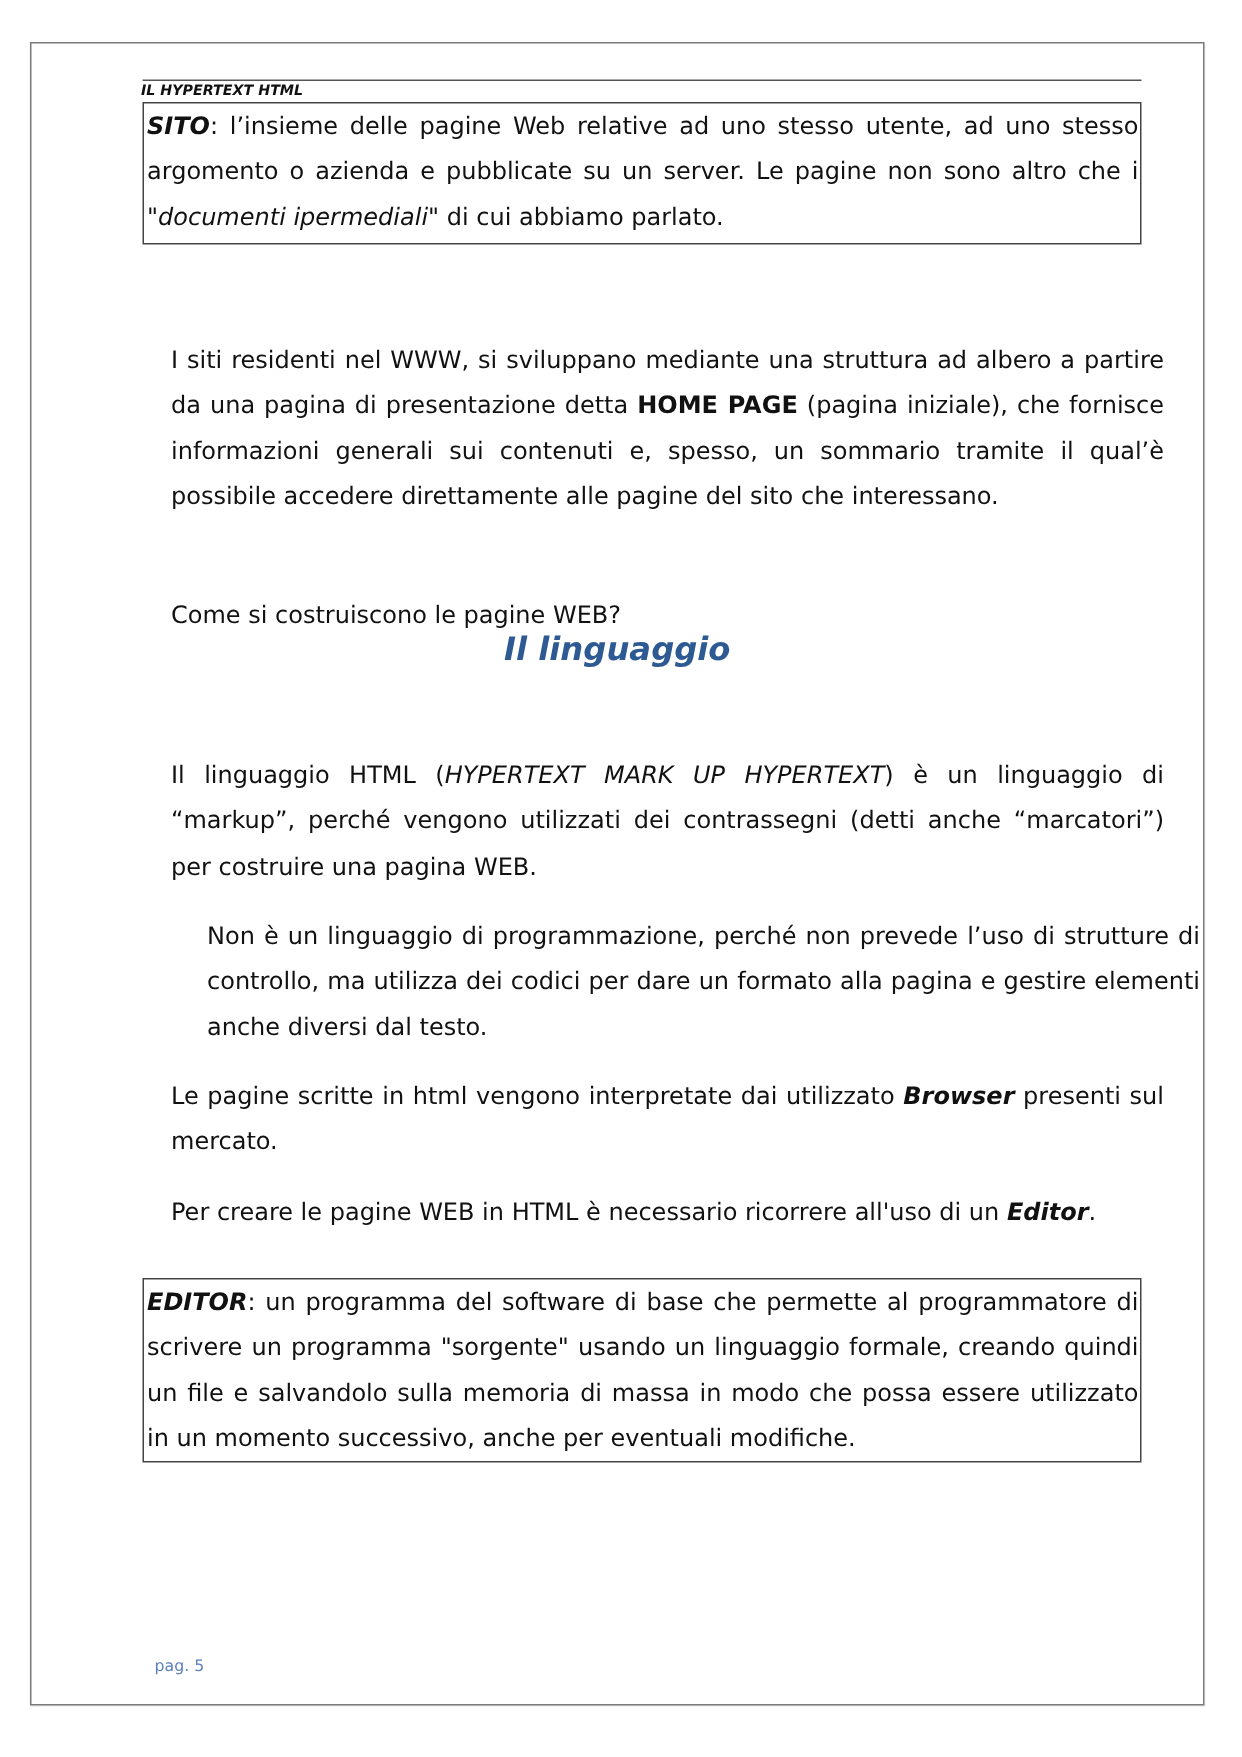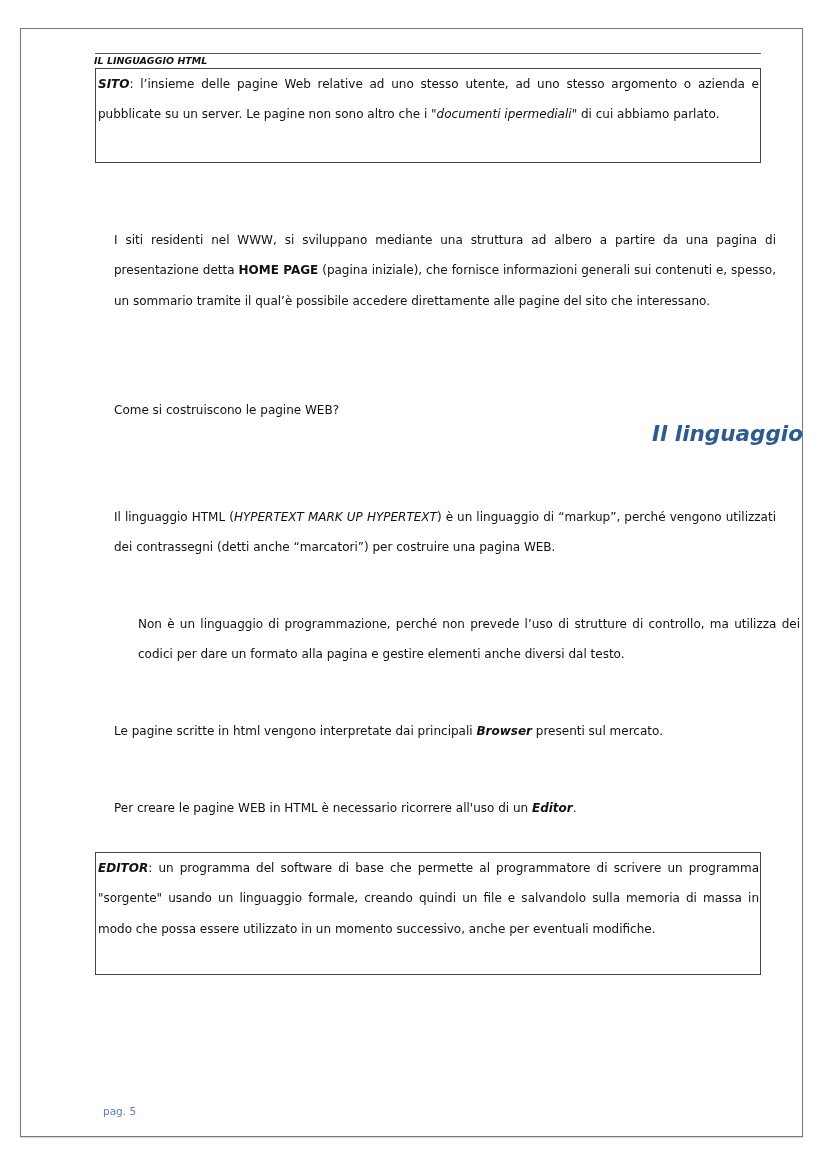--- a/index.html
+++ b/index.html
@@ -56,21 +56,21 @@
   }
   .box-sito {
     top: 68px;
     height: 95px;
   }
   .box-editor {
     top: 852px;
     height: 123px;
   }
   .text-block {
-    font-size: 12px;
+    font-size: 16px;
     line-height: 30.3px;
     text-align: justify;
     color: #111111;
   }
   .box .text-block {
     padding-top: 0px;
   }
   .para {
     position: absolute;
     left: 114px;
@@ -78,21 +78,21 @@
     margin: 0;
   }
   .last-line-left {
     text-align-last: left;
   }
   .heading {
     position: absolute;
     left: 20px;
     width: 783px;
     top: 419px;
-    text-align: right;
+    text-align: center;
     font-size: 21.5px;
     font-weight: bold;
     font-style: italic;
     color: #2e5a93;
     line-height: 30px;
   }
   .footer {
     position: absolute;
     left: 103px;
     top: 1104px;
@@ -103,37 +103,37 @@
   .bi { font-weight: bold; font-style: italic; }
   .b { font-weight: bold; }
   .i { font-style: italic; }
 </style>
 </head>
 <body>
 
 <div class="page"></div>
 
 <div class="header-rule"></div>
-<div class="header-text">IL LINGUAGGIO HTML</div>
+<div class="header-text">IL HYPERTEXT HTML</div>
 
 <div class="box box-sito">
   <p class="text-block last-line-left" style="margin:0;"><span class="bi">SITO</span><span>: l’insieme delle pagine Web relative ad uno stesso utente, ad uno stesso argomento o azienda e pubblicate su un server. Le pagine non sono altro che i "</span><span class="i">documenti ipermediali</span><span>" di cui abbiamo parlato.</span></p>
 </div>
 
 <p class="para text-block last-line-left" style="top:225px;"><span>I siti residenti nel WWW, si sviluppano mediante una struttura ad albero a partire da una pagina di presentazione detta </span><span class="b">HOME PAGE</span><span> (pagina iniziale), che fornisce informazioni generali sui contenuti e, spesso, un sommario tramite il qual’è possibile accedere direttamente alle pagine del sito che interessano.</span></p>
 
 <p class="para text-block last-line-left" style="top:363px;margin-top:32px;">Come si costruiscono le pagine WEB?</p>
 
 <div class="heading">Il linguaggio</div>
 
 <p class="para text-block last-line-left" style="top:502px;"><span>Il linguaggio HTML (</span><span class="i">HYPERTEXT MARK UP HYPERTEXT</span><span>) è un linguaggio di “markup”, perché vengono utilizzati dei contrassegni (detti anche “marcatori”) per costruire una pagina WEB.</span></p>
 
 <p class="para text-block last-line-left" style="top:609px;margin-left:24px;">Non è un linguaggio di programmazione, perché non prevede l’uso di strutture di controllo, ma utilizza dei codici per dare un formato alla pagina e gestire elementi anche diversi dal testo.</p>
 
-<p class="para text-block last-line-left" style="top:716px;"><span>Le pagine scritte in html vengono interpretate dai principali </span><span class="bi">Browser</span><span> presenti sul mercato.</span></p>
+<p class="para text-block last-line-left" style="top:716px;"><span>Le pagine scritte in html vengono interpretate dai utilizzato </span><span class="bi">Browser</span><span> presenti sul mercato.</span></p>
 
 <p class="para text-block last-line-left" style="top:793px;"><span>Per creare le pagine WEB in HTML è necessario ricorrere all'uso di un </span><span class="bi">Editor</span><span>.</span></p>
 
 <div class="box box-editor">
   <p class="text-block last-line-left" style="margin:0;"><span class="bi">EDITOR</span><span>: un programma del software di base che permette al programmatore di scrivere un programma "sorgente" usando un linguaggio formale, creando quindi un file e salvandolo sulla memoria di massa in modo che possa essere utilizzato in un momento successivo, anche per eventuali modifiche.</span></p>
 </div>
 
 <div class="footer">pag. 5</div>
 
 </body></html>

